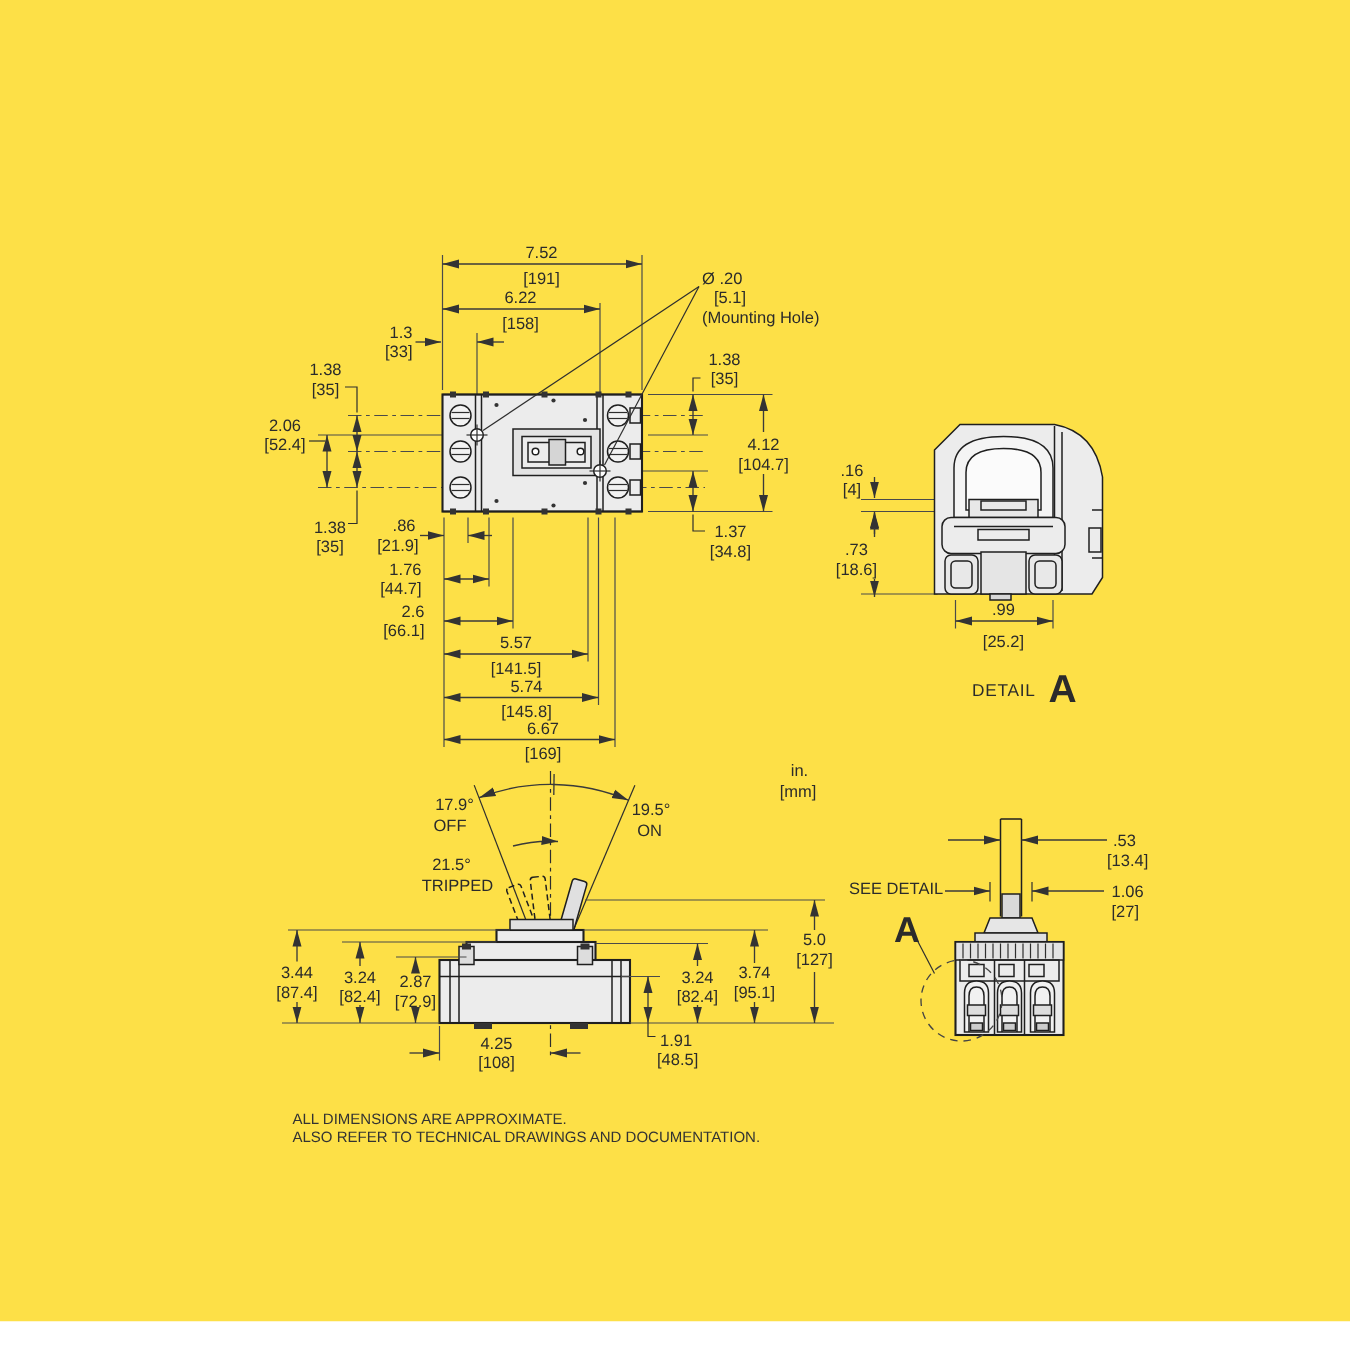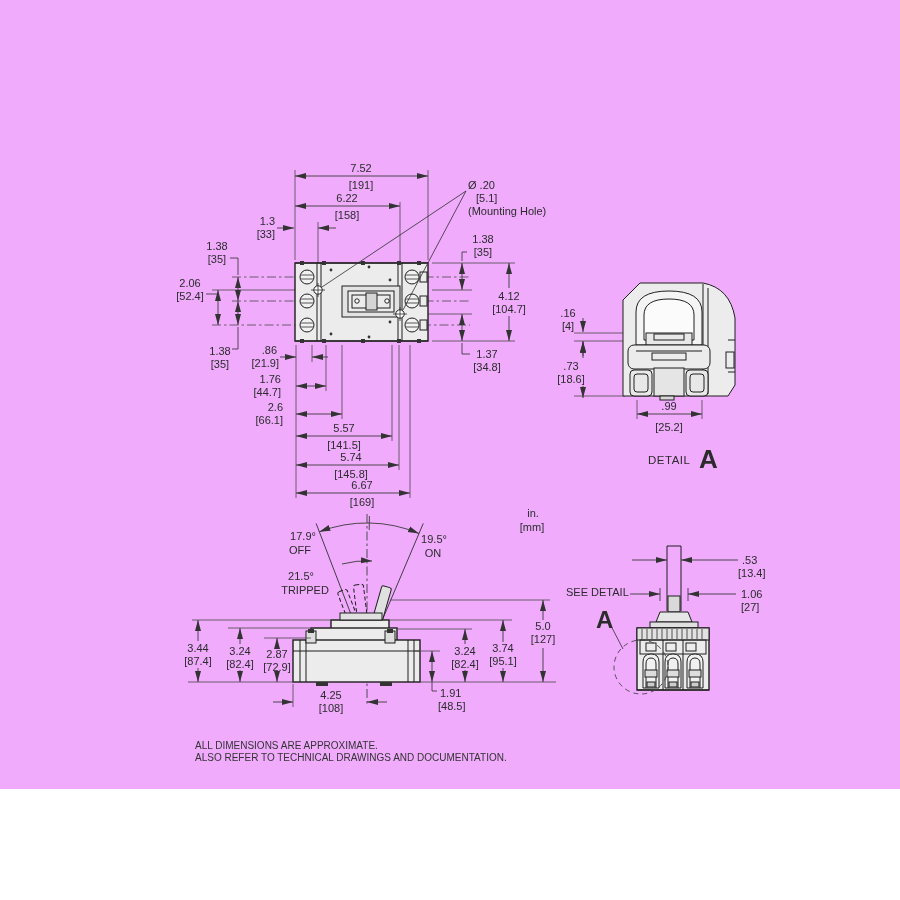--- a/index.html
+++ b/index.html
@@ -1,16 +1,16 @@
 <!DOCTYPE html>
 <html><head>
 <meta charset="utf-8">
 <style>
   html,body{margin:0;padding:0;background:#ffffff;}
-  .page{width:900px;height:789px;background:#f0abfc;position:relative;}
+  .page{width:900px;height:881px;background:#fde047;position:relative;}
   svg{display:block;}
   svg text{font-family:"Liberation Sans","DejaVu Sans",sans-serif;fill:#2b2b2b;}
   .t{font-size:11px;}
   .tm{text-anchor:middle;}
   .te{text-anchor:end;}
   .med{font-size:11.5px;letter-spacing:.5px;}
   .big{font-size:26px;font-weight:bold;}
   .big2{font-size:24px;font-weight:bold;}
   .ft{font-size:10px;fill:#333;}
   .o{stroke:#1f1f1f;stroke-width:1.4;fill:#ececec;}

